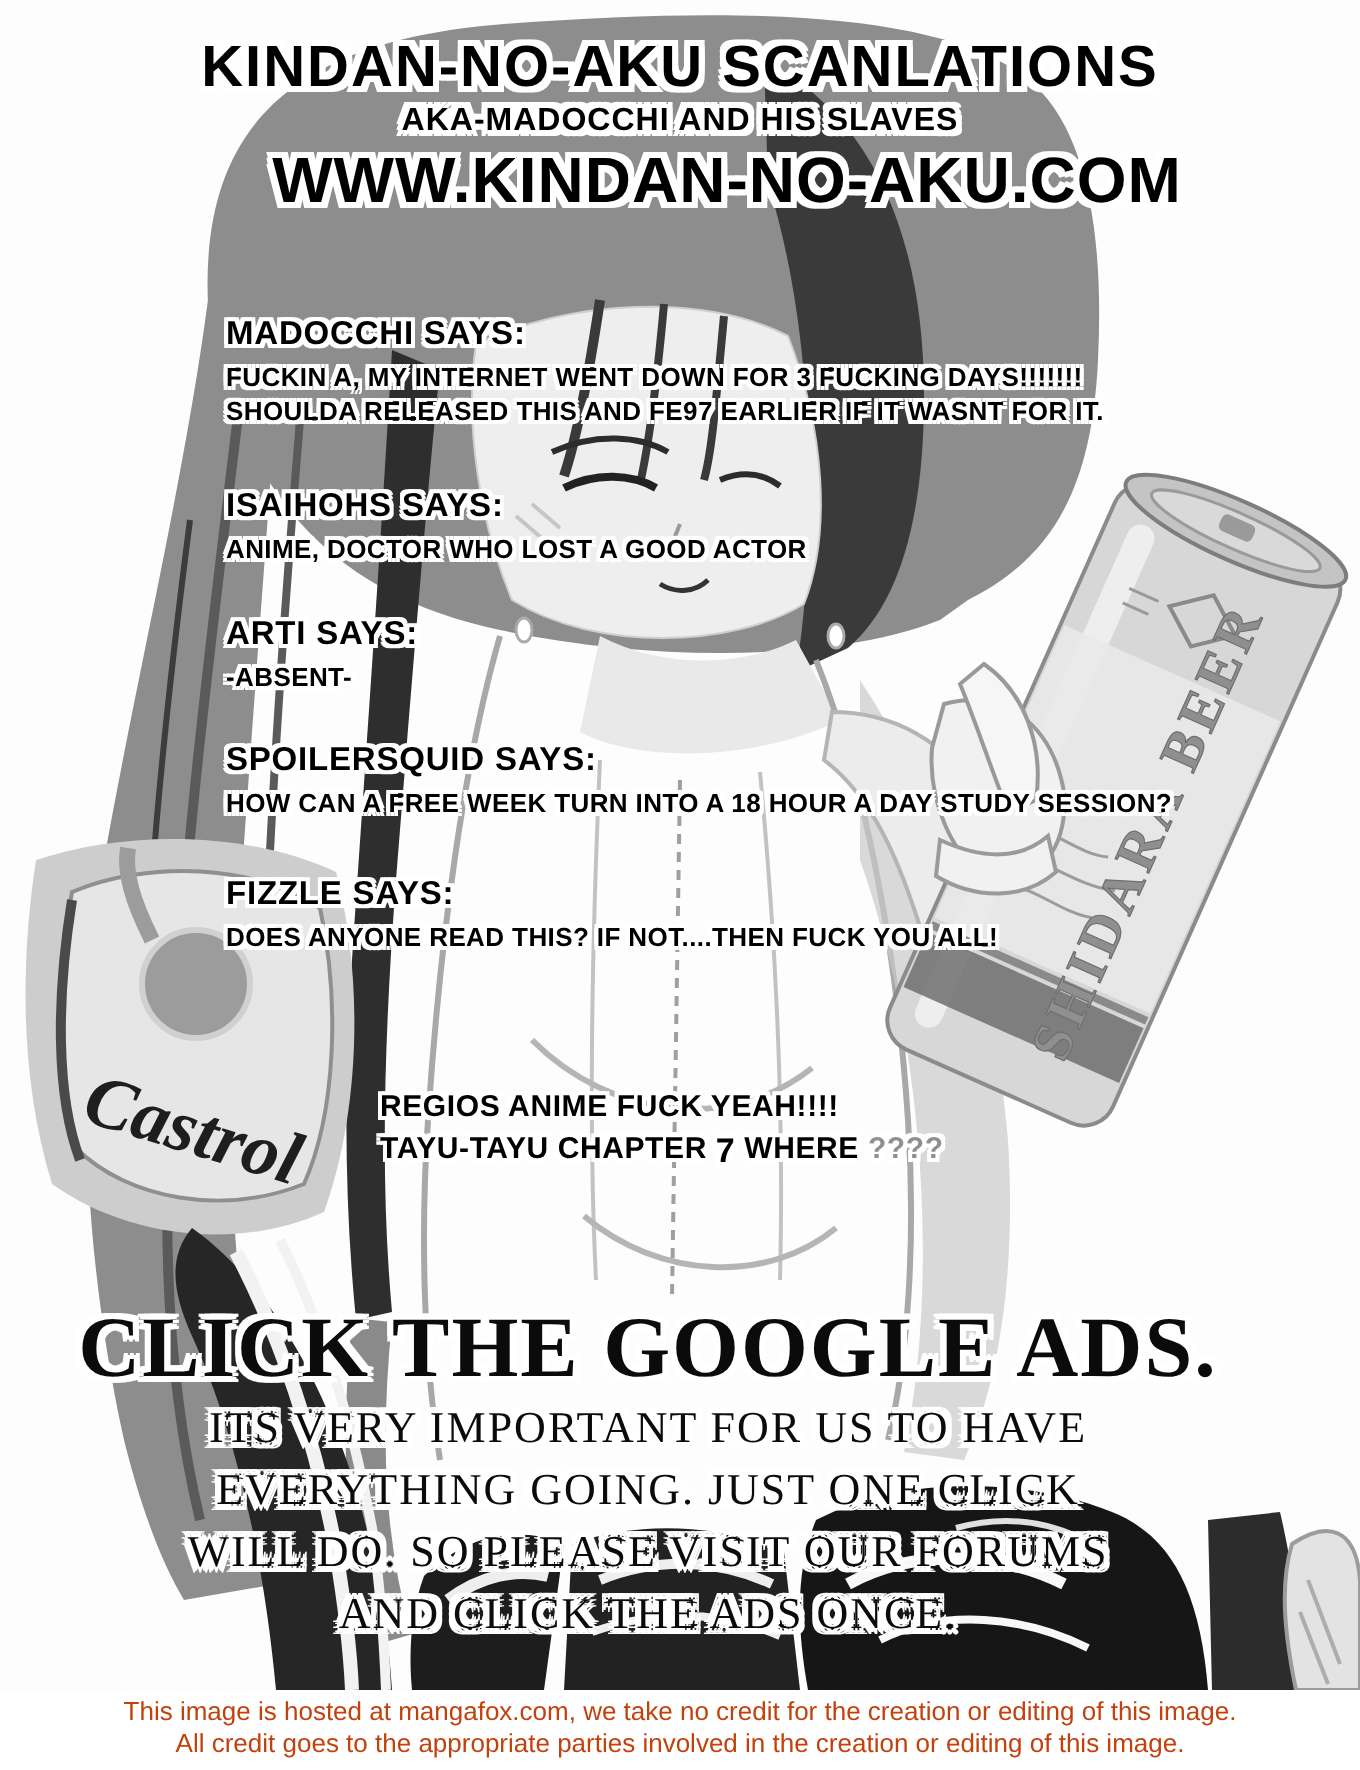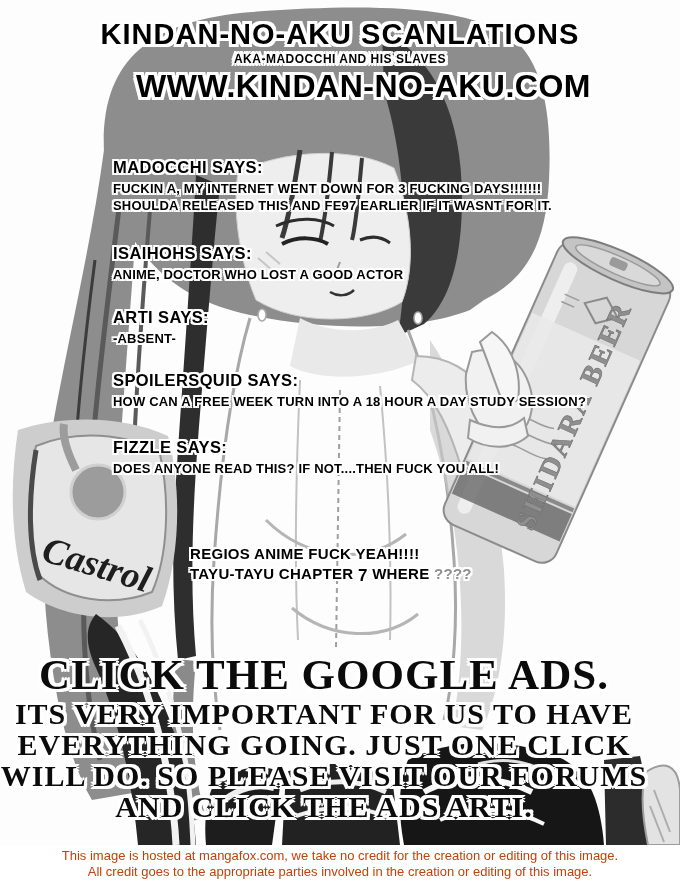--- a/index.html
+++ b/index.html
@@ -12,39 +12,39 @@
   .txt{position:absolute;z-index:2;color:#000;}
   
   .halo2{text-shadow:-2px -2px 0 #fff,0 -2px 0 #fff,2px -2px 0 #fff,-2px 0 0 #fff,
     2px 0 0 #fff,-2px 2px 0 #fff,0 2px 0 #fff,2px 2px 0 #fff;}
   .halo3{text-shadow:-3px -3px 0 #fff,0 -3px 0 #fff,3px -3px 0 #fff,-3px 0 0 #fff,
     3px 0 0 #fff,-3px 3px 0 #fff,0 3px 0 #fff,3px 3px 0 #fff,
     -2px -2px 0 #fff,2px -2px 0 #fff,-2px 2px 0 #fff,2px 2px 0 #fff;}
   
   #hdr{left:0;top:18px;width:680px;text-align:center;}
   #hdr .title{font-size:29px;font-weight:bold;letter-spacing:1px;}
-  #hdr .subtitle{font-size:12px;font-weight:bold;letter-spacing:.5px;margin-top:1px;}
+  #hdr .subtitle{font-size:16px;font-weight:bold;letter-spacing:.5px;margin-top:1px;}
   #hdr .url{font-size:32px;font-weight:bold;letter-spacing:.5px;margin-top:2px;padding-left:47px;}
   
   .comment{position:absolute;left:113px;z-index:2;}
   .comment .speaker{font-size:16.5px;font-weight:bold;letter-spacing:.4px;}
   .comment .msg{font-size:13px;font-weight:bold;letter-spacing:.2px;line-height:17px;margin-top:3px;}
   .c0{top:158px;width:480px;}
   .c1{top:244px;width:480px;}
   .c2{top:308px;width:480px;}
   .c3{top:371px;width:520px;}
   .c4{top:438px;width:520px;}
   
   #shout{left:190px;top:544px;width:420px;font-size:15px;font-weight:bold;line-height:20px;letter-spacing:.3px;}
   #shout .num{font-size:17px;position:relative;top:2px;}
   #shout .q{color:#8f8f8f;}
   
   #cta{left:0;top:652px;width:648px;text-align:center;font-family:"Liberation Serif",serif;color:#0b0b0b;}
   #cta .big{font-size:43px;font-weight:bold;letter-spacing:1px;line-height:46px;}
-  #cta .row{font-size:30px;font-weight:bold;letter-spacing:1px;line-height:31px;}
+  #cta .row{font-size:22px;font-weight:normal;letter-spacing:1px;line-height:31px;}
   
   #foot{left:0;top:848px;width:680px;text-align:center;color:#c2410c;
     font-size:13px;line-height:16px;z-index:2;}
 </style>
 </head>
 <body>
 
 <div id="page">
 
   <svg id="artwork" width="680" height="845" viewBox="0 0 680 845">
@@ -197,21 +197,21 @@
       <span>WHERE</span>
       <span class="q">????</span>
     </div>
   </div>
 
   <div id="cta" class="txt halo3">
     <div class="big">CLICK THE GOOGLE ADS.</div>
     <div class="row">ITS VERY IMPORTANT FOR US TO HAVE</div>
     <div class="row">EVERYTHING GOING. JUST ONE CLICK</div>
     <div class="row">WILL DO. SO PLEASE VISIT OUR FORUMS</div>
-    <div class="row">AND CLICK THE ADS ARTI.</div>
+    <div class="row">AND CLICK THE ADS ONCE.</div>
   </div>
 
   <div id="foot" class="txt">
     <div>This image is hosted at mangafox.com, we take no credit for the creation or editing of this image.</div>
     <div>All credit goes to the appropriate parties involved in the creation or editing of this image.</div>
   </div>
 
 </div>
 
 </body></html>

